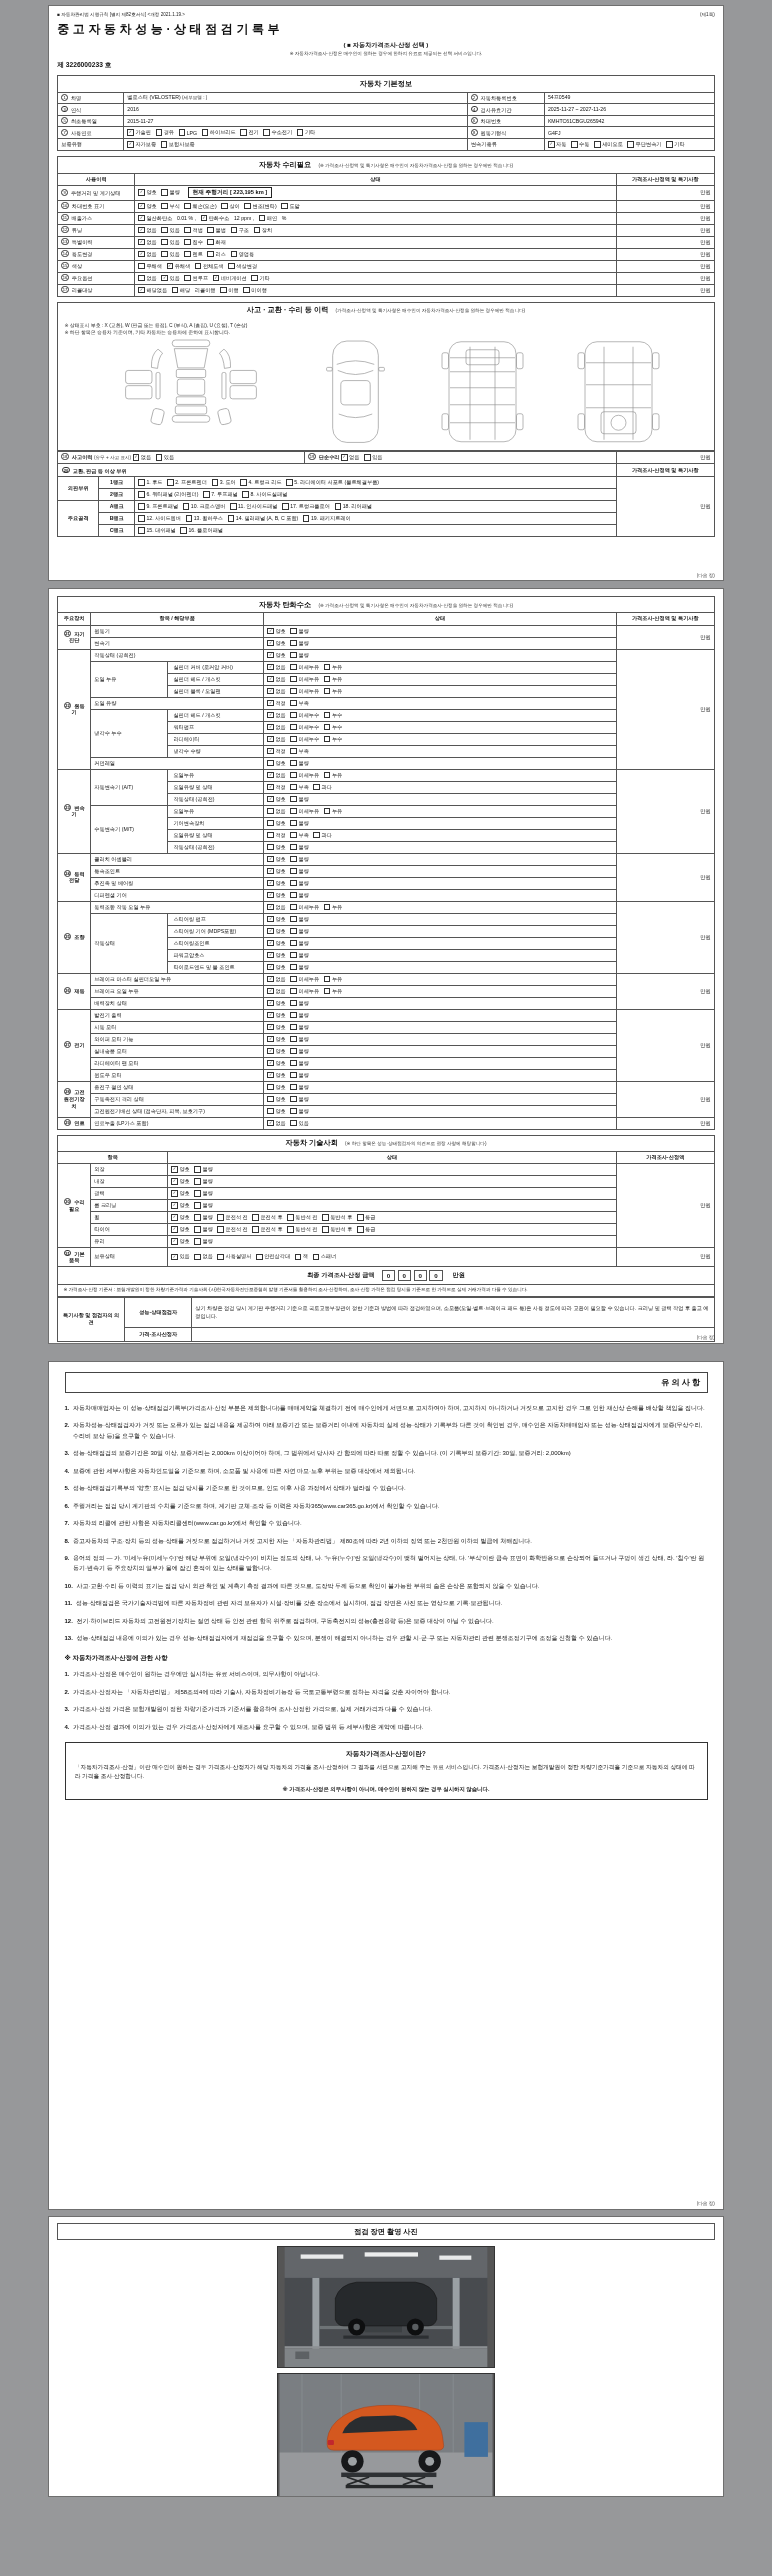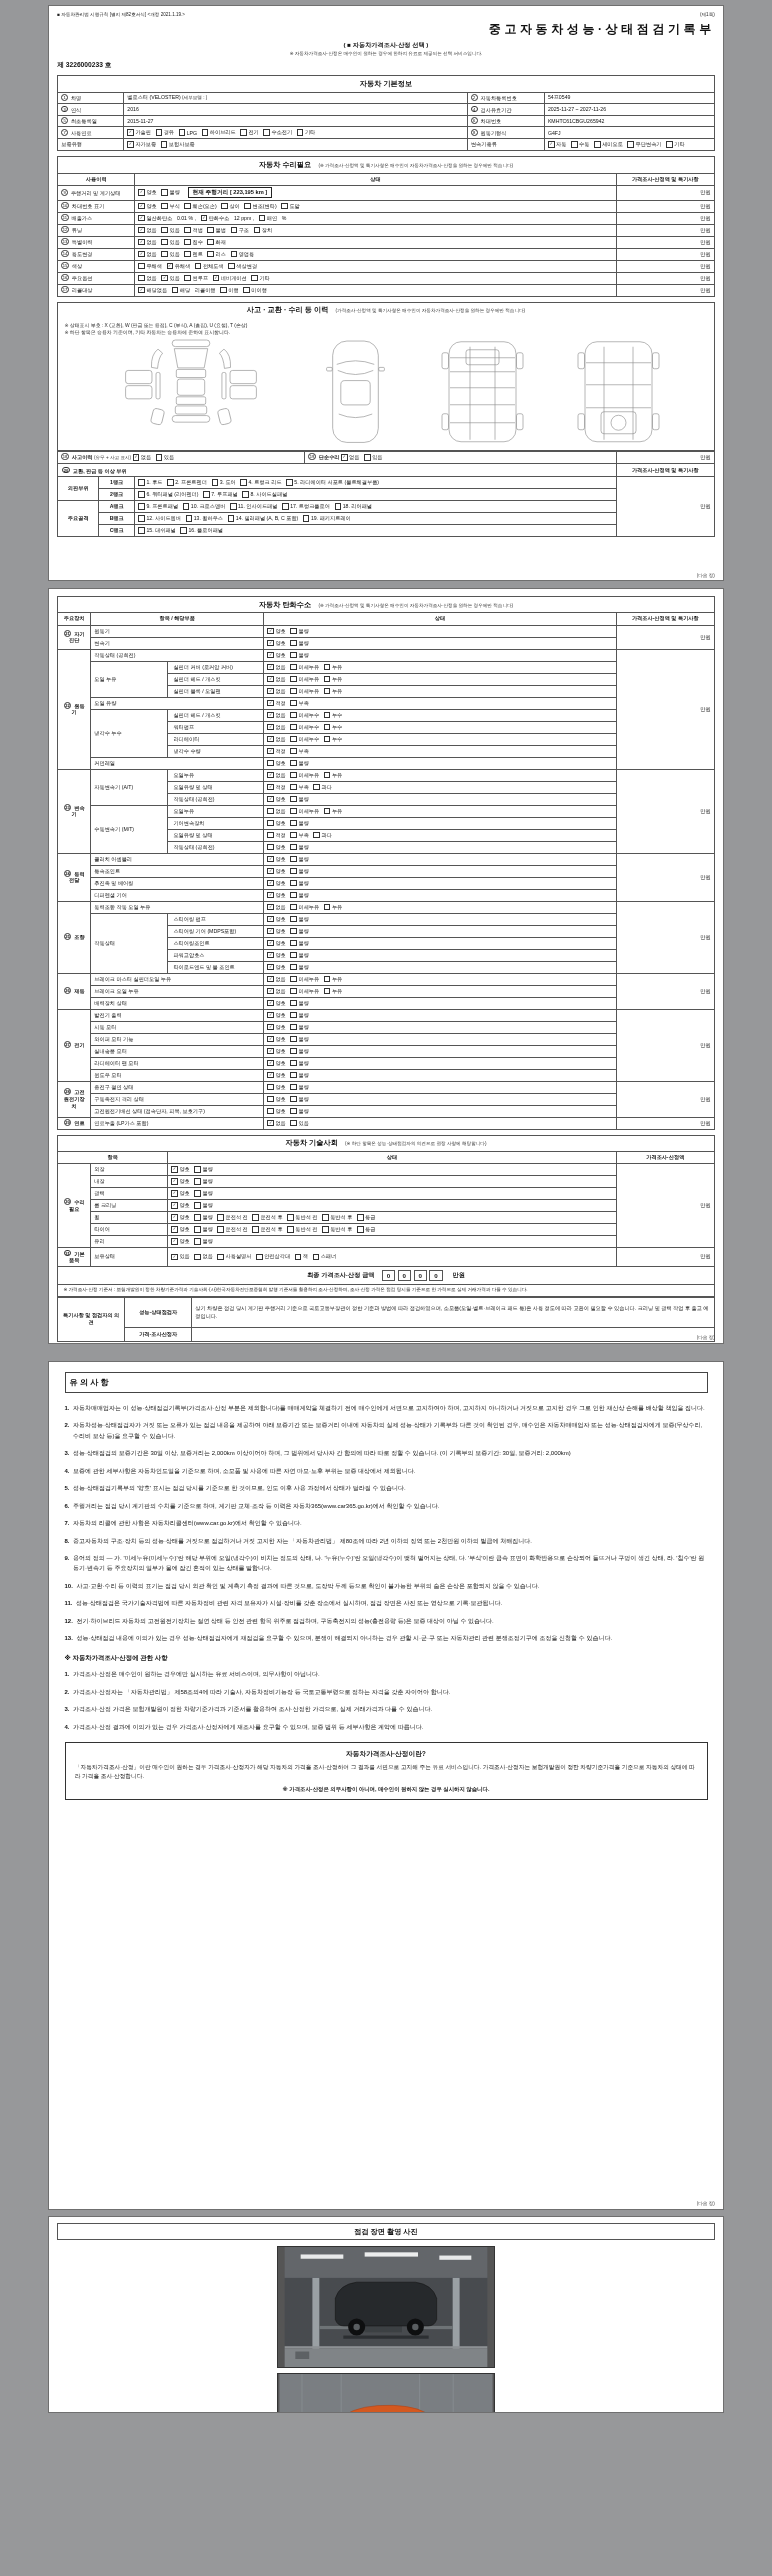--- a/index.html
+++ b/index.html
@@ -3,25 +3,25 @@
 <meta charset="utf-8">
 <style>
   html,body{margin:0;padding:0;background:#97989a;}
   .canvas{position:relative;width:773px;height:2576px;background:#97989a;
     font-family:"Liberation Sans","DejaVu Sans",sans-serif;color:#111;}
   .page{position:absolute;left:48px;width:676px;background:#fff;border:0.5px solid #6f6f6f;
     box-sizing:border-box;padding:6.2px 8.2px;overflow:hidden;}
   #p1{top:5.2px;height:576px}
   #p2{top:588px;height:756px}
   #p3{top:1361px;height:849px;padding:10.3px 15.5px}
-  #p4{top:2216px;height:197px}
+  #p4{top:2216px;height:281px}
   #p5{top:2502px;height:67px}
 
   .refline{display:flex;justify-content:space-between;font-size:4.6px;color:#222}
-  .title{text-align:right;font-size:12px;font-weight:700;letter-spacing:3.6px;margin-top:4.1px}
+  .title{text-align:left;font-size:12px;font-weight:700;letter-spacing:3.6px;margin-top:4.1px}
   .subtitle{text-align:center;font-size:6.2px;font-weight:700;margin-top:2.1px}
   .subnote{text-align:center;font-size:4.6px;color:#333;margin-top:1.5px}
   .docno{font-size:6.7px;font-weight:700;margin:5.2px 0 1px}
 
   .band{border:0.5px solid #555;border-bottom:0;text-align:center;font-weight:700;font-size:7.2px;
     padding:2.6px 3.1px;margin-top:5.2px;background:#fff}
   .band .bnote{font-weight:400;font-size:4.6px;margin-left:5.2px;color:#333}
   .bandfull{border-bottom:0.5px solid #555;margin-bottom:4.1px}
 
   .t{width:100%;border-collapse:collapse;table-layout:fixed}
@@ -52,21 +52,21 @@
   .diagrams{display:flex;justify-content:space-evenly;align-items:center;padding:2.1px 0 1px}
   .diagrams svg{flex:none}
 
   .finalrow{border:0.5px solid #555;border-top:0;display:flex;align-items:center;justify-content:center;
     gap:7.2px;padding:3.1px;font-weight:700;font-size:6.2px}
   .digit{display:inline-block;width:11.3px;height:9.3px;border:0.5px solid #555;margin-right:2.6px;text-align:center;
     font-weight:700;line-height:9.3px;font-size:6.2px}
   .pnote{border:0.5px solid #555;border-top:0;font-size:4.6px;padding:2.1px 5.2px;color:#222;line-height:1.5}
   .optext{font-size:5.2px;line-height:1.6;white-space:normal}
 
-  .band3{border:0.5px solid #444;text-align:left;font-weight:700;font-size:8.2px;padding:4.1px;margin-bottom:9.3px;letter-spacing:2.1px}
+  .band3{border:0.5px solid #444;text-align:right;font-weight:700;font-size:8.2px;padding:4.1px;margin-bottom:9.3px;letter-spacing:2.1px}
   .notice-item{display:flex;gap:3.6px;margin-bottom:7.2px;font-size:6px;line-height:1.72;color:#111}
   .notice-item .nn{flex:none;font-weight:700}
   .ptitle{font-weight:700;font-size:6.4px;margin:10.3px 0 6.2px}
   .explain{border:1px solid #333;padding:6.2px 9.3px;margin-top:10.3px}
   .etitle{text-align:center;font-weight:700;font-size:6.7px;margin-bottom:4.1px}
   .ebody{font-size:5.7px;line-height:1.7}
   .enote{font-size:5.4px;font-weight:700;margin-top:4.1px;text-align:center}
 
   .photo-wrap{text-align:center}
   .photo{display:block;margin:5.2px auto;border:0.5px solid #333;background:#555}

